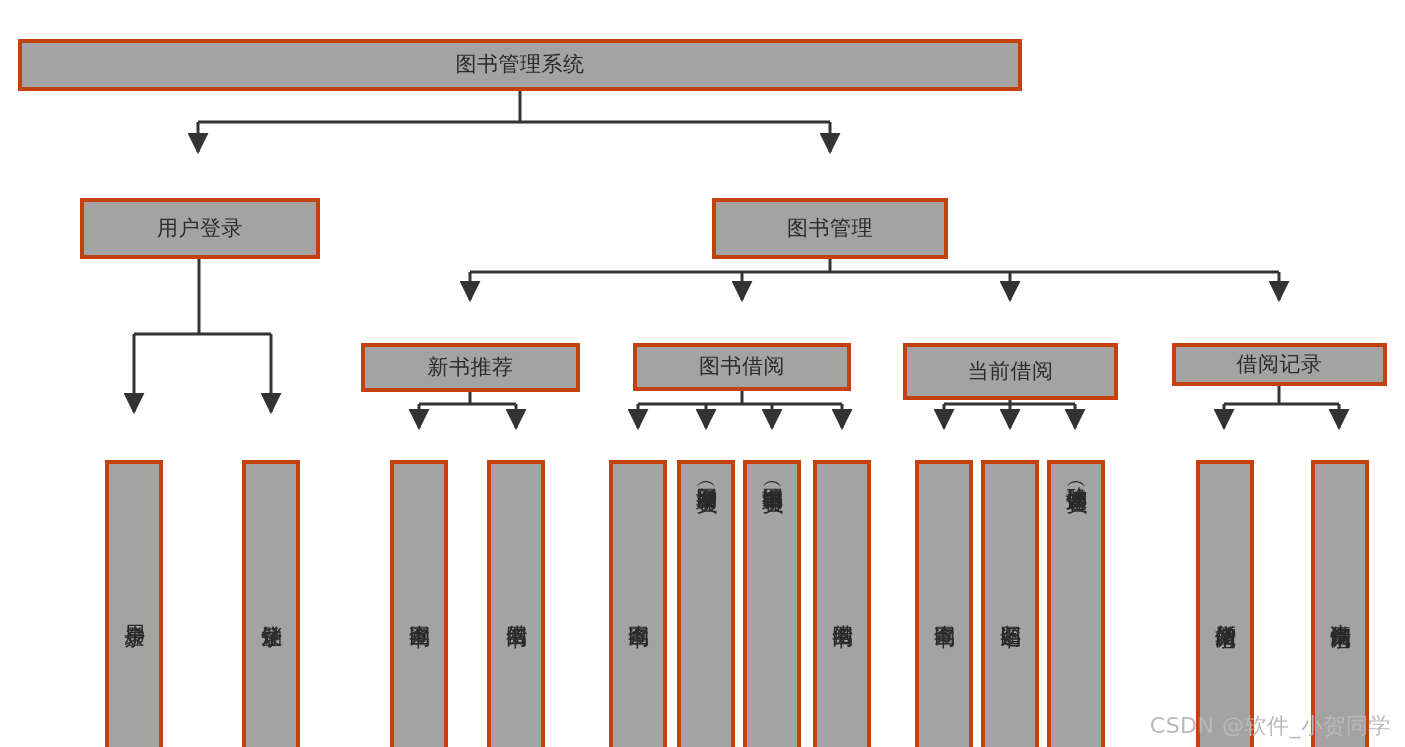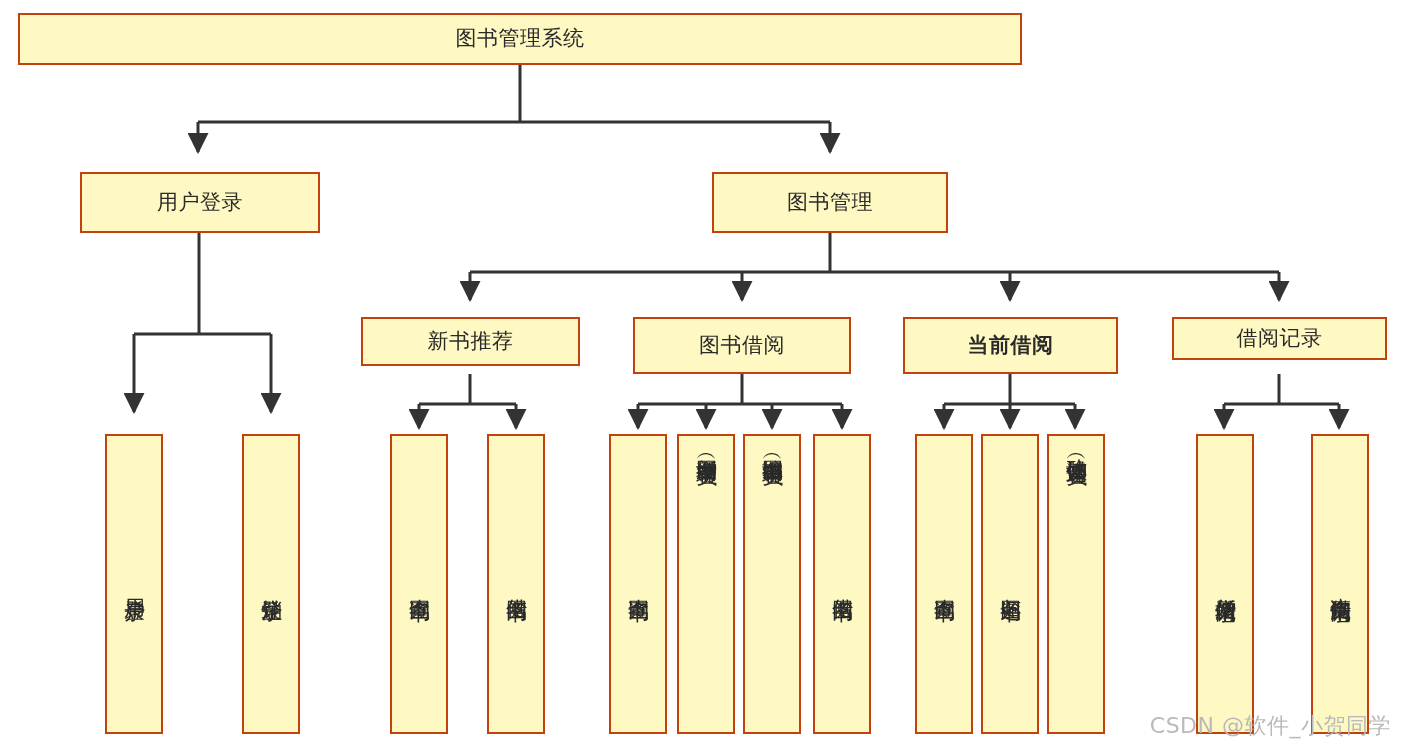--- a/index.html
+++ b/index.html
@@ -20,26 +20,27 @@
   #edges {
     position: absolute;
     left: 0;
     top: 0;
     width: 1405px;
     height: 747px;
   }
   .node {
     position: absolute;
     box-sizing: border-box;
-    background: #fef9c3;
-    border: 2px solid #c2410c;
+    background: #a3a3a3;
+    border: 4px solid #c2410c;
     display: flex;
     align-items: center;
     justify-content: center;
     color: #2a2a2a;
+    margin-top: 26px;
   }
   .node-h .label {
     font-size: 21px;
     line-height: 1.1;
     letter-spacing: 0.5px;
     white-space: nowrap;
   }
   .node-v {
     padding-top: 6px;
     align-items: flex-start;
@@ -130,24 +131,24 @@
   <div class="node node-h" style="left:80px; top:172px; width:240px; height:61px;">
     <span class="label">用户登录</span>
   </div>
   <div class="node node-h" style="left:712px; top:172px; width:236px; height:61px;">
     <span class="label">图书管理</span>
   </div>
 
   <div class="node node-h" style="left:361px; top:317px; width:219px; height:49px;">
     <span class="label">新书推荐</span>
   </div>
-  <div class="node node-h" style="left:633px; top:317px; width:218px; height:57px;">
+  <div class="node node-h" style="left:633px; top:317px; width:218px; height:48px;">
     <span class="label">图书借阅</span>
   </div>
-  <div class="node node-h" style="left:903px; top:317px; width:215px; height:57px;font-weight:bold;">
+  <div class="node node-h" style="left:903px; top:317px; width:215px; height:57px;">
     <span class="label">当前借阅</span>
   </div>
   <div class="node node-h" style="left:1172px; top:317px; width:215px; height:43px;">
     <span class="label">借阅记录</span>
   </div>
 
   <div class="node node-v vcenter" style="left:105px; top:434px; width:58px; height:300px;">
     <span class="label">用户登录</span>
   </div>
   <div class="node node-v vcenter" style="left:242px; top:434px; width:58px; height:300px;">

